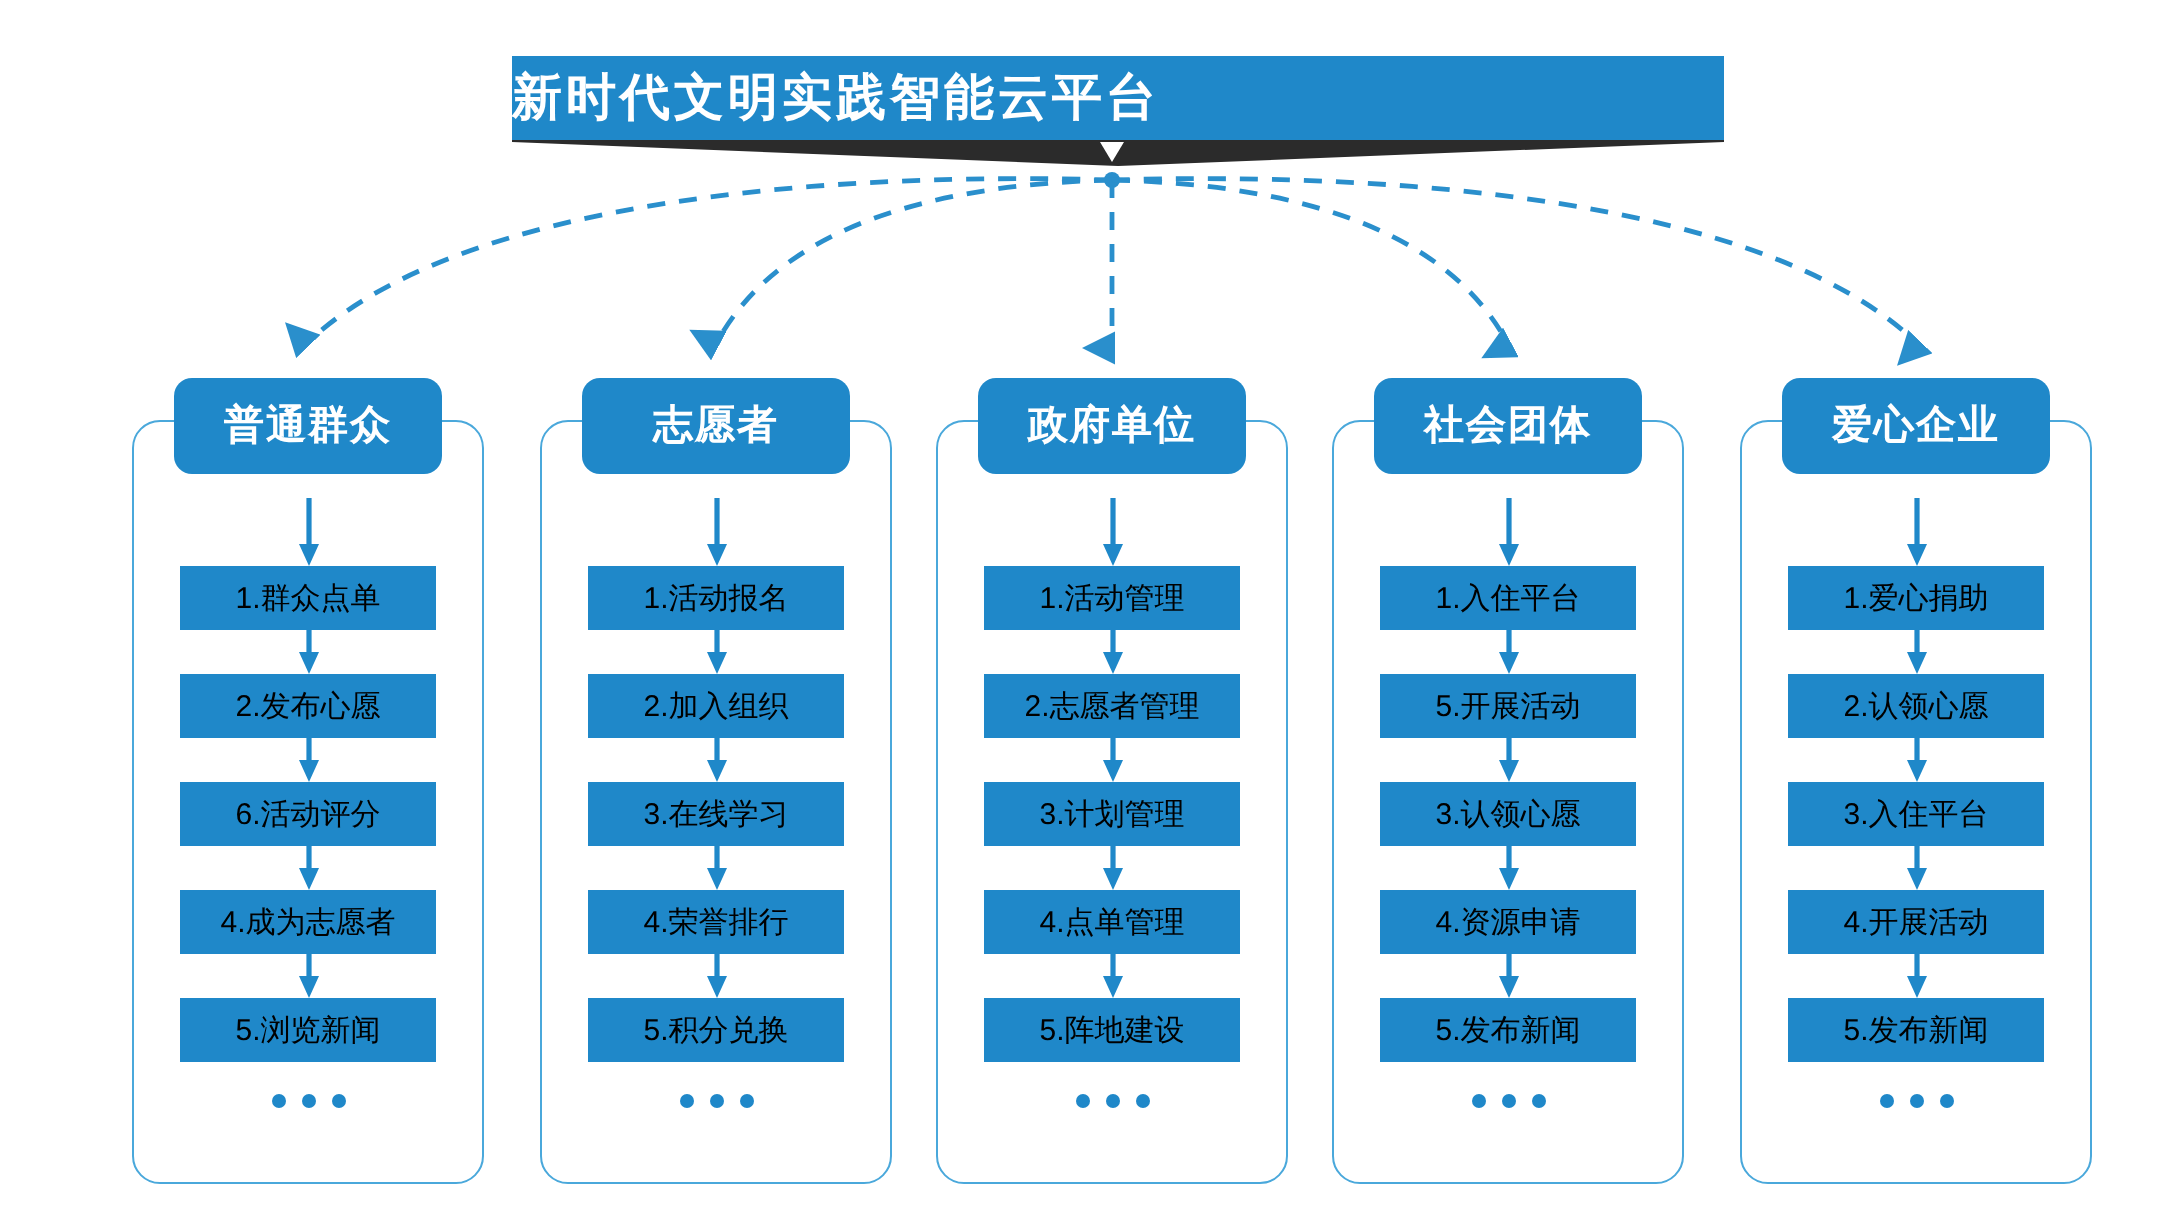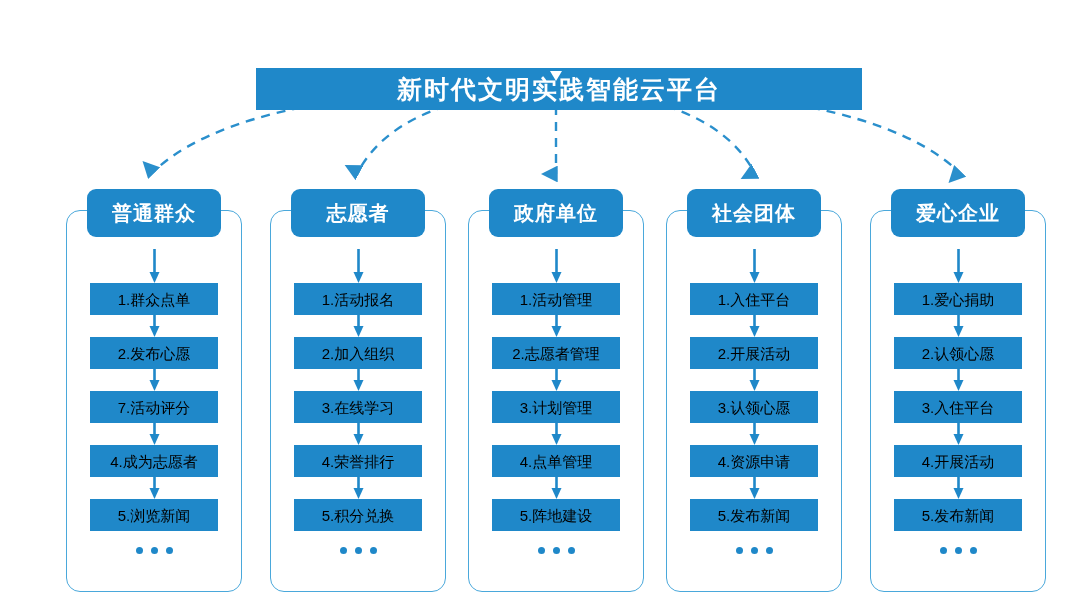--- a/index.html
+++ b/index.html
@@ -21,23 +21,22 @@
   
   #title-bar {
     position: absolute;
     left: 256px;
     top: 28px;
     width: 606px;
     height: 42px;
     background: #1f88c9;
     display: flex;
     align-items: center;
-    justify-content: center;
+    justify-content: flex-start;
     z-index: 6;
-    margin-top: 40px;
   }
   #title-text {
     color: #ffffff;
     font-size: 25px;
     font-weight: bold;
     letter-spacing: 2px;
     line-height: 1;
     white-space: nowrap;
   }
 
@@ -220,21 +219,21 @@
             <path d="M0.5 11 L10.5 11 L5.5 22 Z" fill="#1f88c9"></path>
           </svg>
         <div class="step-box">
             <span class="step-label">2.发布心愿</span>
           </div>
         <svg class="step-arrow" viewBox="0 0 11 22">
             <path d="M5.5 0 L5.5 12" stroke="#1f88c9" stroke-width="2.6" fill="none"></path>
             <path d="M0.5 11 L10.5 11 L5.5 22 Z" fill="#1f88c9"></path>
           </svg>
         <div class="step-box">
-            <span class="step-label">7.活动评分</span>
+            <span class="step-label">6.活动评分</span>
           </div>
         <svg class="step-arrow" viewBox="0 0 11 22">
             <path d="M5.5 0 L5.5 12" stroke="#1f88c9" stroke-width="2.6" fill="none"></path>
             <path d="M0.5 11 L10.5 11 L5.5 22 Z" fill="#1f88c9"></path>
           </svg>
         <div class="step-box">
             <span class="step-label">4.成为志愿者</span>
           </div>
         <svg class="step-arrow" viewBox="0 0 11 22">
             <path d="M5.5 0 L5.5 12" stroke="#1f88c9" stroke-width="2.6" fill="none"></path>
@@ -357,21 +356,21 @@
             <path d="M0.5 23 L10.5 23 L5.5 34 Z" fill="#1f88c9"></path>
           </svg>
         <div class="step-box">
             <span class="step-label">1.入住平台</span>
           </div>
         <svg class="step-arrow" viewBox="0 0 11 22">
             <path d="M5.5 0 L5.5 12" stroke="#1f88c9" stroke-width="2.6" fill="none"></path>
             <path d="M0.5 11 L10.5 11 L5.5 22 Z" fill="#1f88c9"></path>
           </svg>
         <div class="step-box">
-            <span class="step-label">2.开展活动</span>
+            <span class="step-label">5.开展活动</span>
           </div>
         <svg class="step-arrow" viewBox="0 0 11 22">
             <path d="M5.5 0 L5.5 12" stroke="#1f88c9" stroke-width="2.6" fill="none"></path>
             <path d="M0.5 11 L10.5 11 L5.5 22 Z" fill="#1f88c9"></path>
           </svg>
         <div class="step-box">
             <span class="step-label">3.认领心愿</span>
           </div>
         <svg class="step-arrow" viewBox="0 0 11 22">
             <path d="M5.5 0 L5.5 12" stroke="#1f88c9" stroke-width="2.6" fill="none"></path>

